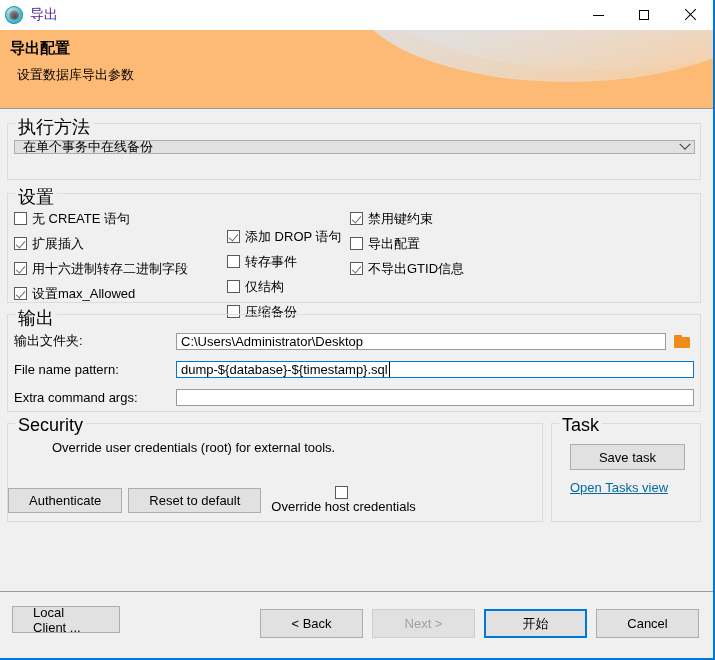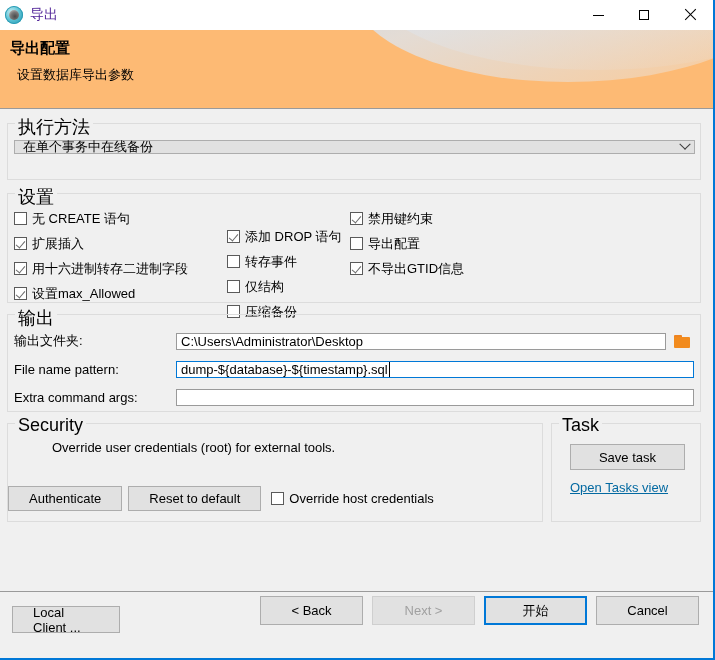--- a/index.html
+++ b/index.html
@@ -298,21 +298,21 @@
     background: #e1e1e1;
   }
 
   .sec-controls {
     position: absolute;
     left: 0; top: 62px;
     display: flex;
     align-items: center;
   }
   .sec-controls .btn { margin-right: 6px; }
-  .sec-cb-wrap { display: flex; align-items: center; margin-left: 4px; }
+  .sec-cb-wrap { display: flex; align-items: center; margin-left: 4px; flex-direction: column; }
 
   
   #gb-task { left: 551px; top: 314px; width: 150px; height: 99px; }
   .save-task-btn {
     position: absolute;
     left: 18px; top: 20px;
     width: 115px; height: 26px;
   }
   .tasks-link {
     position: absolute;
@@ -333,21 +333,21 @@
     position: relative;
   }
   .btn-local {
     position: absolute;
     left: 12px; top: 14px;
     height: 27px;
     width: 108px;
   }
   .nav-btns {
     position: absolute;
-    right: 14px; top: 4px;
+    right: 14px; top: 17px;
     display: flex;
     align-items: flex-end;
   }
   .nav-btns .btn {
     height: 29px;
     width: 103px;
     margin-left: 9px;
     padding: 0;
   }
 </style>

